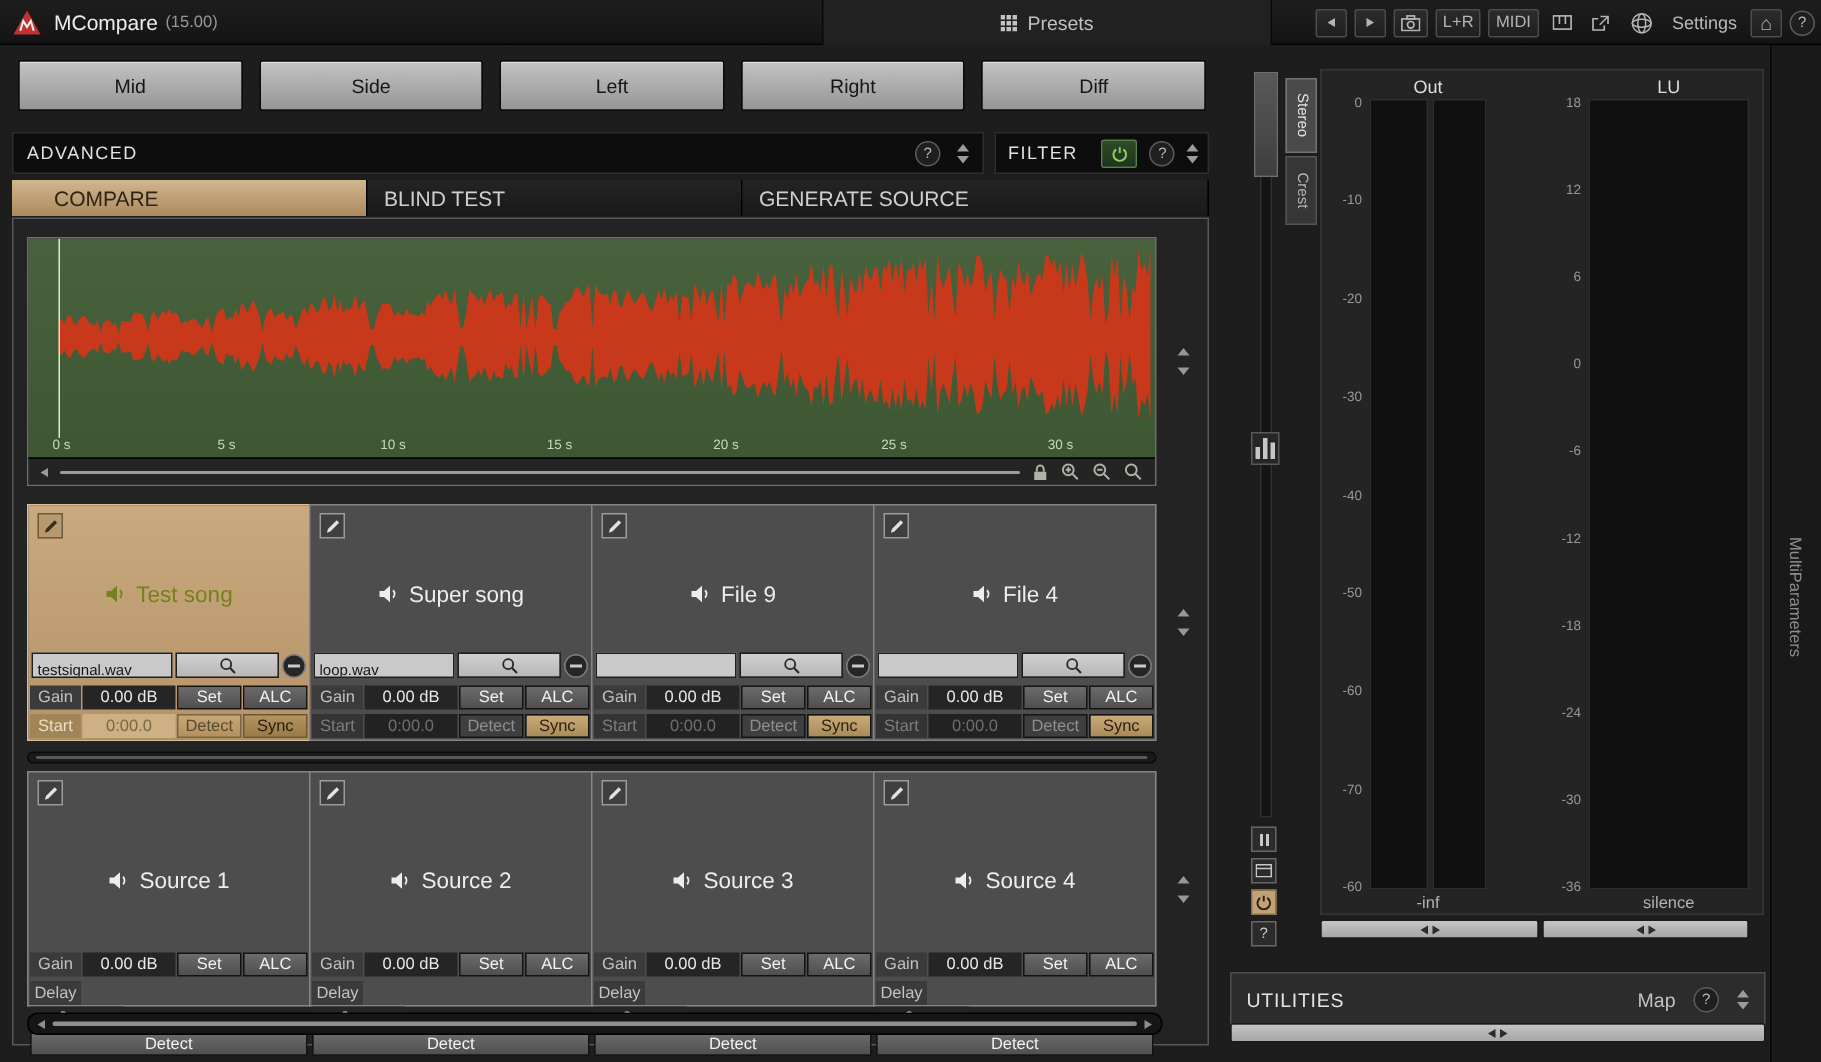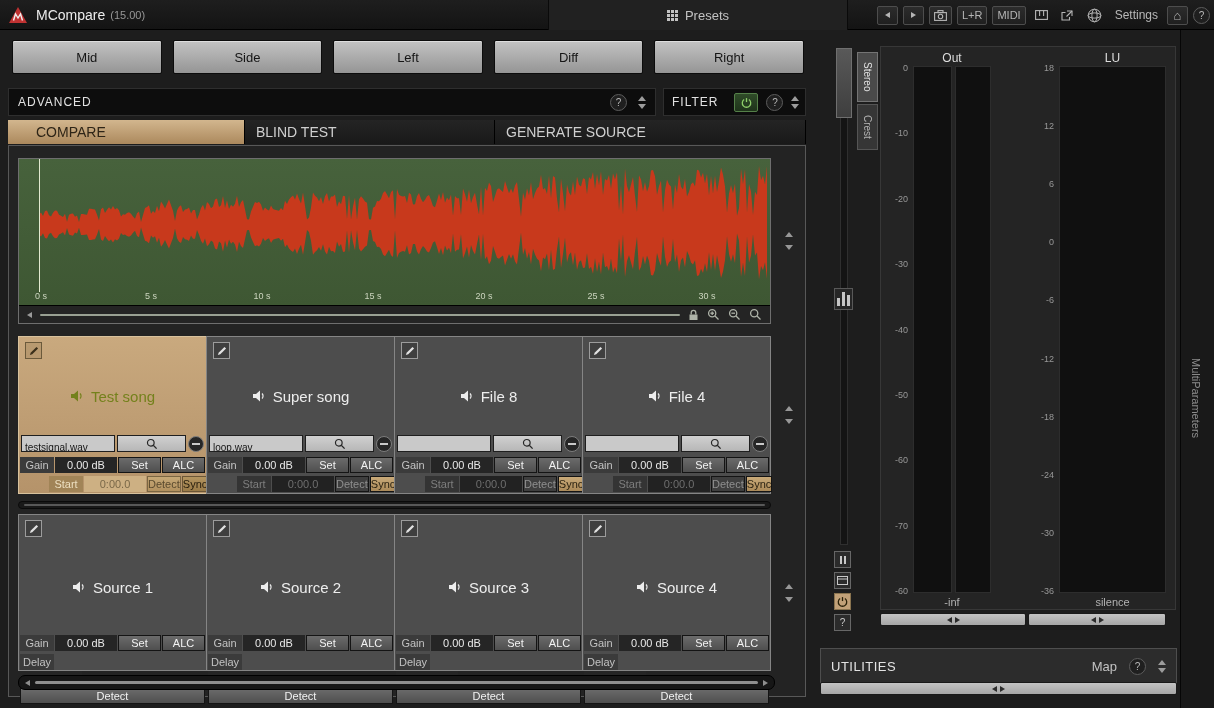--- a/index.html
+++ b/index.html
@@ -88,21 +88,21 @@
       padding:4px 3px;white-space:nowrap;overflow:hidden;}
   .search-btn{flex:1;height:17px;background:linear-gradient(#d0d0d0,#b7b7b7);border:1px solid #1f1f1f;color:#262626;
       display:flex;align-items:center;justify-content:center;}
   .minus-btn{width:16px;height:16px;border-radius:50%;background:#262626;border:1px solid #7d7d7d;display:flex;align-items:center;justify-content:center;flex:none;}
   .minus-btn i{display:block;width:8px;height:2px;background:#c9c9c9;}
   .cell-row{position:absolute;left:1px;right:1px;height:16px;display:flex;gap:1px;font-size:11px;}
   .gain-row{top:120px;} .start-row{top:139px;} .delay-row{top:139px;flex-direction:column;}
   .cl{width:34px;background:#3b3b3b;color:#c2c2c2;text-align:center;line-height:16px;flex:none;}
   .cv{width:62px;background:#252525;color:#e8e8e8;text-align:center;line-height:16px;flex:none;}
   .cb{flex:1;background:linear-gradient(#6b6b6b,#4f4f4f);border:1px solid #141414;color:#f2f2f2;text-align:center;line-height:14px;font-size:11px;}
-  .start-row .cl{background:#343434;color:#7e7e7e;margin-left:29px;}
+  .start-row .cl{background:#343434;color:#7e7e7e;}
   .start-row .cv{background:#222;color:#6e6e6e;}
   .cb.dim{background:#3f3f3f;color:#8f8f8f;}
   .cb.sync{background:linear-gradient(#c9aa79,#ab8a59);color:#2c2312;}
   .slot.active .start-row .cl{background:#a18457;color:#ecdfc0;}
   .slot.active .start-row .cv{background:#cdb083;color:#7a6848;}
   .slot.active .start-row .cb.dim{background:linear-gradient(#c6a876,#b2915f);color:#5a4a2e;border-color:#7a6642;}
   .slot.active .start-row .cb.sync{background:linear-gradient(#b3945f,#9a7b48);color:#261d0d;border-color:#6b5636;}
 
   #row-scroll{position:absolute;left:9px;top:355px;width:753px;height:8px;background:#191919;border:1px solid #0a0a0a;border-radius:4px;}
   #row-scroll i{position:absolute;left:5px;right:5px;top:2px;height:2px;background:#585858;border-radius:1px;display:block;}
@@ -221,22 +221,22 @@
       <span id="tb-settings">Settings</span>
       <button class="tb-btn" id="tb-home">⌂</button>
       <button class="qbtn">?</button>
     </div>
   </div>
 
   <div id="channel-row">
     <button class="chan">Mid</button>
     <button class="chan">Side</button>
     <button class="chan">Left</button>
+    <button class="chan">Right</button>
     <button class="chan">Diff</button>
-    <button class="chan">Right</button>
   </div>
 
   <div id="advanced-bar">
     <span class="bar-label">ADVANCED</span>
     <span class="sp"></span>
     <button class="qbtn">?</button>
     <span class="spin">
         <i class="tu"></i>
         <i class="td"></i>
       </span>
@@ -401,21 +401,21 @@
     <button class="pencil">
       <svg width="10" height="10" viewBox="0 0 11 11">
               <path d="M1 10 L1.8 7.4 L8.2 1 L10 2.8 L3.6 9.2 Z" fill="currentColor"></path>
             </svg>
     </button>
     <div class="slot-title">
       <svg width="14" height="12" viewBox="0 0 14 12">
               <path d="M1 4 H4 L8 0.5 V11.5 L4 8 H1 Z" fill="currentColor"></path>
               <path d="M10 3.5 A3.5 3.5 0 0 1 10 8.5" stroke="currentColor" fill="none" stroke-width="1.2"></path>
             </svg>
-      <span>File 8</span>
+      <span>File 9</span>
     </div>
     <div class="file-row">
       <div class="file-field"></div>
       <button class="search-btn">
         <svg width="12" height="12" viewBox="0 0 13 13">
                 <circle cx="5.2" cy="5.2" r="3.6" stroke="currentColor" fill="none" stroke-width="1.3"></circle>
                 <line x1="8" y1="8" x2="11.5" y2="11.5" stroke="currentColor" stroke-width="1.5"></line>
               </svg>
       </button>
       <button class="minus-btn">

